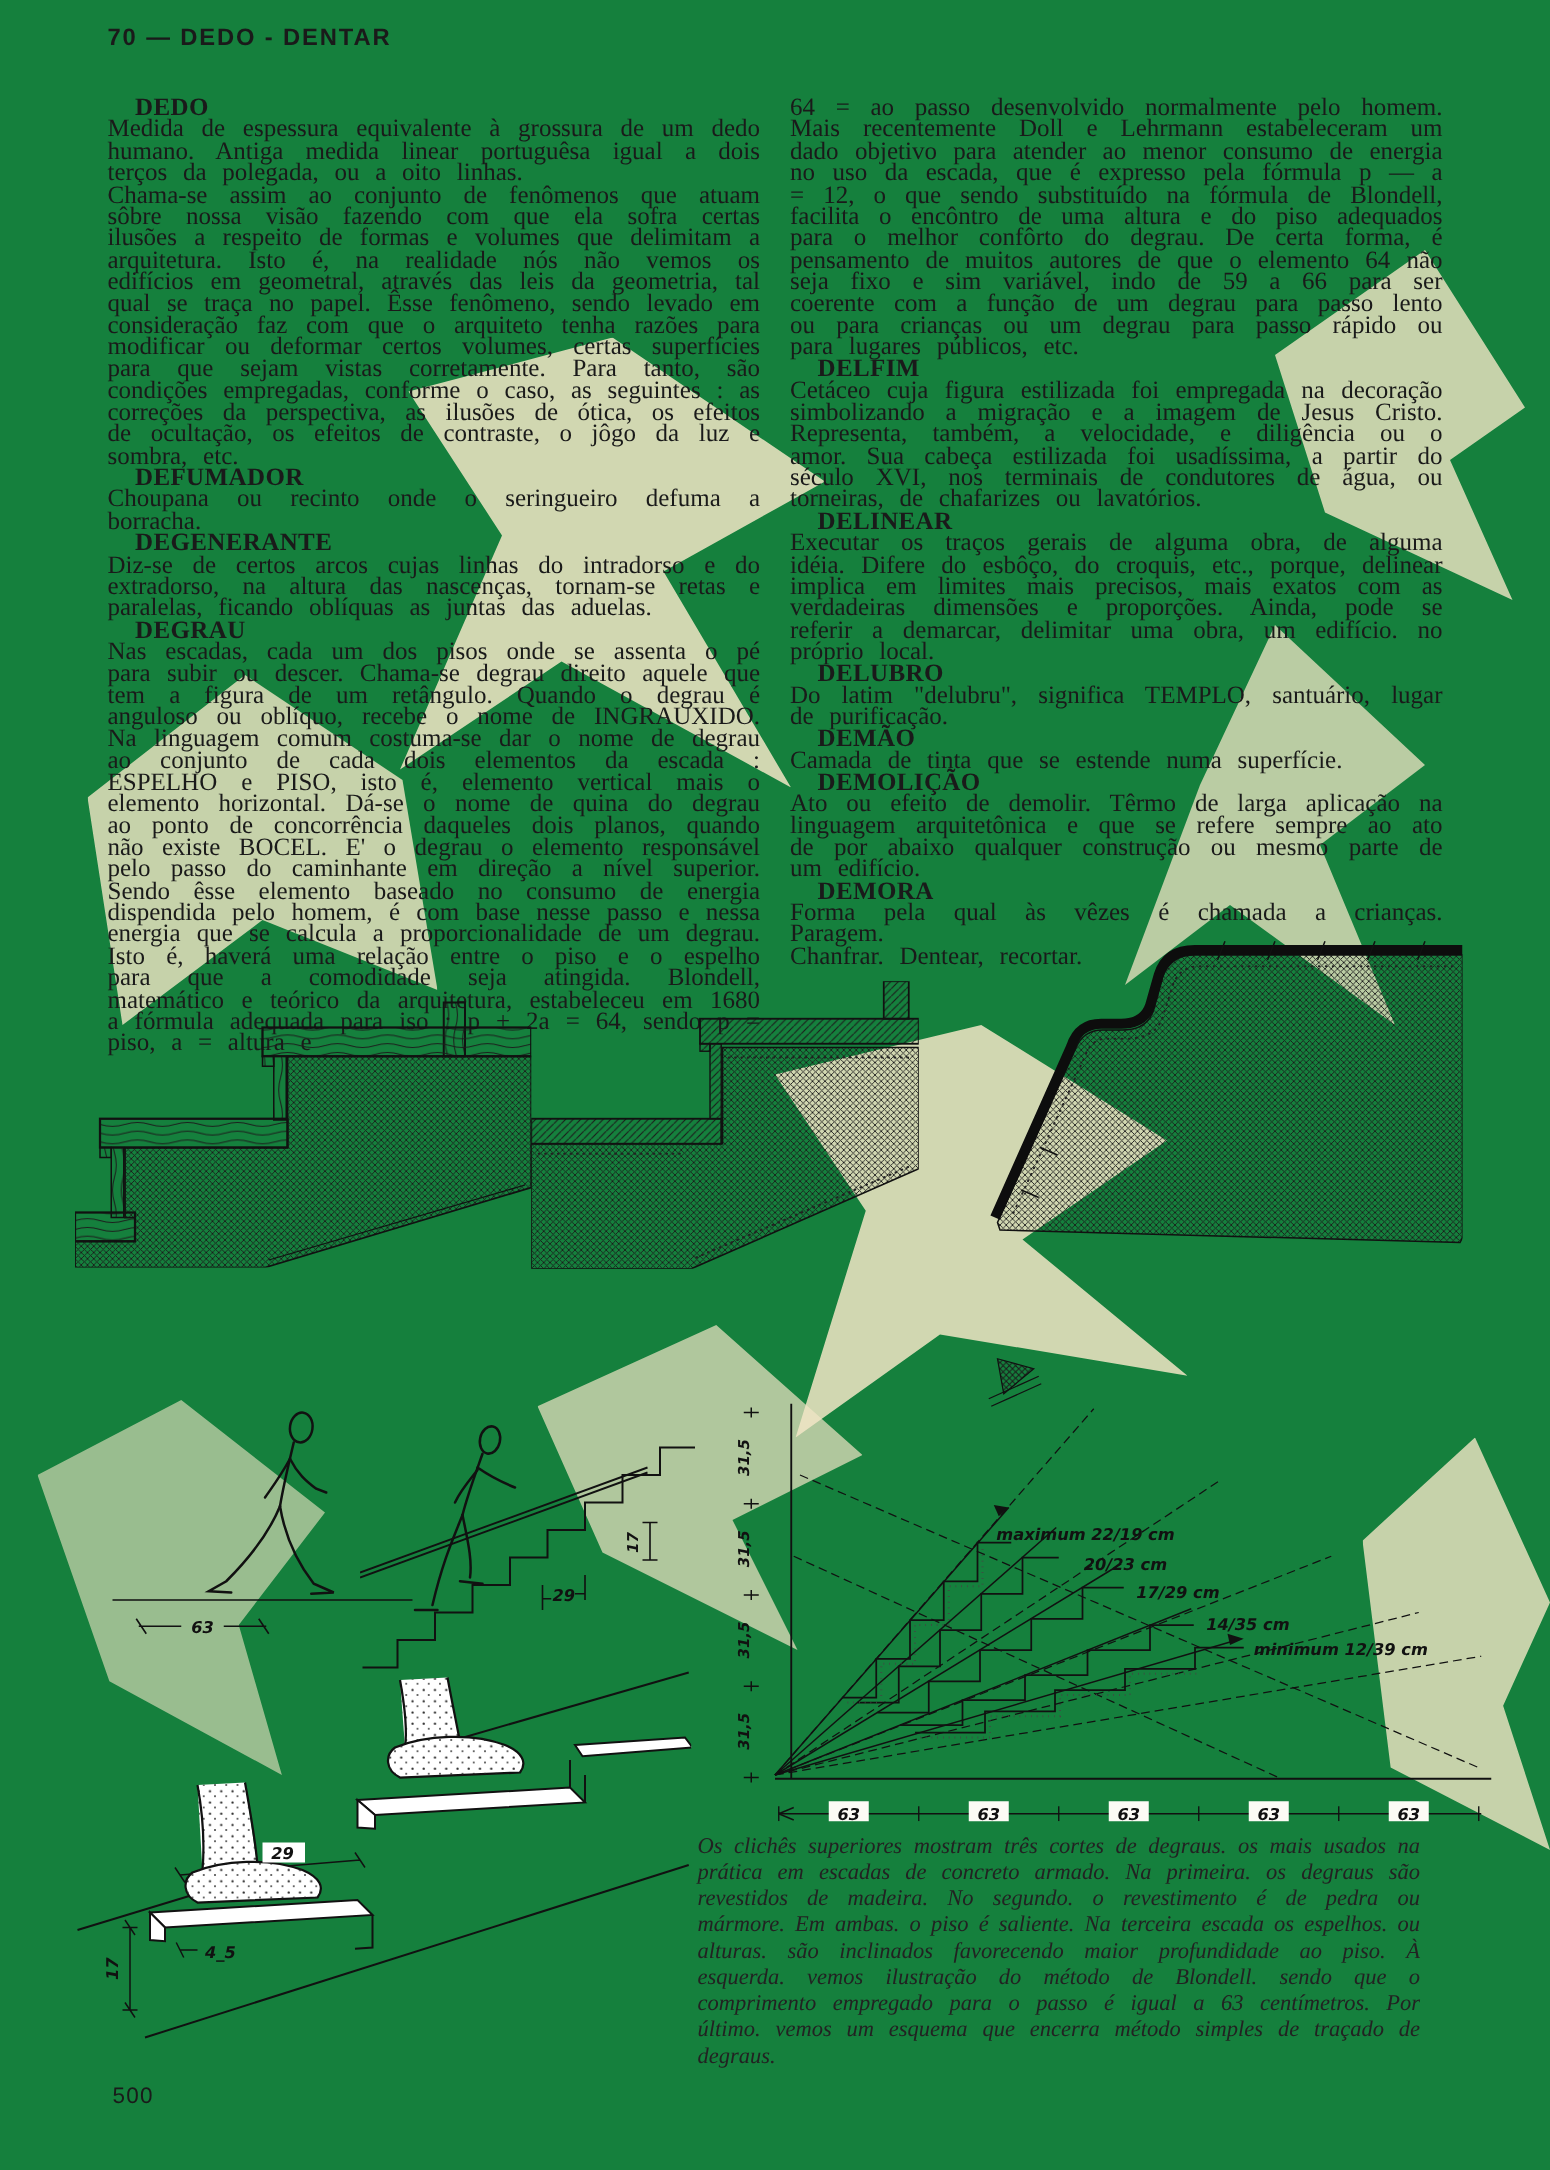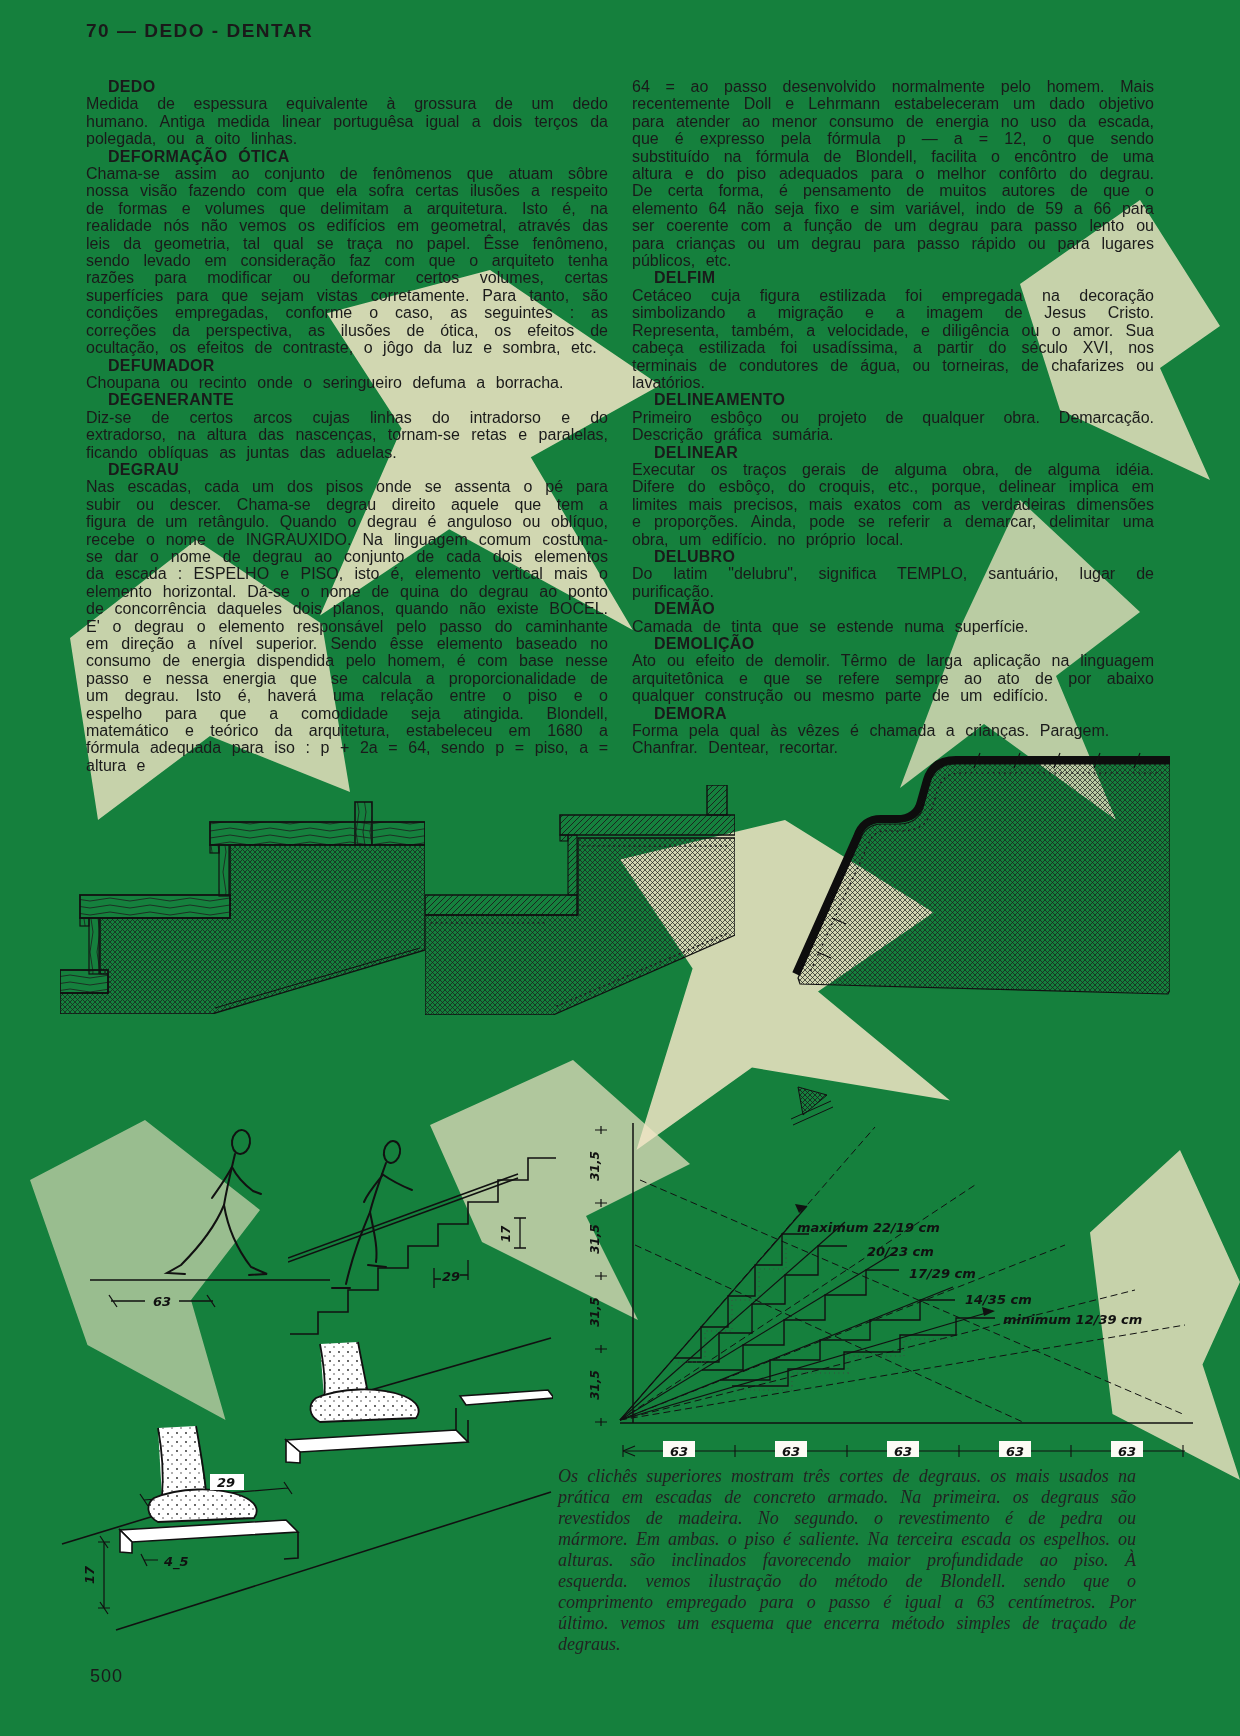--- a/index.html
+++ b/index.html
@@ -2,21 +2,21 @@
 <html><head>
 <meta charset="utf-8">
 <style>
   html,body{margin:0;padding:0;background:#888;}
   .page{position:relative;width:1240px;height:1736px;background:#15803d;overflow:hidden;
         font-family:"Liberation Sans",sans-serif;color:#1a1a1a;}
   .wm{position:absolute;background:#f2e6c6;z-index:0;}
   .header{position:absolute;left:86px;top:20px;font-size:19px;font-weight:700;
           letter-spacing:1.5px;z-index:1;}
   .cols{position:absolute;left:86px;top:78px;width:1068px;display:flex;gap:24px;z-index:1;}
-  .col{width:522px;font-size:16px;line-height:17.4px;text-align:justify;word-spacing:.38em;}
+  .col{width:522px;font-size:20px;line-height:17.4px;text-align:justify;word-spacing:.38em;font-family:Liberation Serif, serif;}
   .eh{font-weight:700;padding-left:22px;letter-spacing:.3px;}
   .eh:empty{display:none;}
   .fig{position:absolute;z-index:1;}
   .caption{position:absolute;left:558px;top:1466px;width:578px;z-index:1;
            font-family:"Liberation Serif",serif;font-style:italic;font-size:18px;
            line-height:21px;text-align:justify;word-spacing:.18em;color:#222;}
   .pagenum{position:absolute;left:90px;top:1666px;font-size:18px;letter-spacing:1px;z-index:1;text-align:right;}
   .hand{font-family:"DejaVu Sans",sans-serif;font-style:italic;font-weight:bold;
         font-size:13px;fill:#111;}
   .hand-sm{font-family:"DejaVu Sans",sans-serif;font-style:italic;font-weight:bold;
@@ -38,21 +38,20 @@
 
   <div class="header">70 — DEDO - DENTAR</div>
 
   <div class="cols">
     <div class="col">
       <div class="entry">
         <div class="eh">DEDO</div>
         <div class="eb">Medida de espessura equivalente à grossura de um dedo humano. Antiga medida linear portuguêsa igual a dois terços da polegada, ou a oito linhas.</div>
       </div>
       <div class="entry">
-        <div class="eh">DEFORMAÇÃO ÓTICA</div>
         <div class="eb">Chama-se assim ao conjunto de fenômenos que atuam sôbre nossa visão fazendo com que ela sofra certas ilusões a respeito de formas e volumes que delimitam a arquitetura. Isto é, na realidade nós não vemos os edifícios em geometral, através das leis da geometria, tal qual se traça no papel. Êsse fenômeno, sendo levado em consideração faz com que o arquiteto tenha razões para modificar ou deformar certos volumes, certas superfícies para que sejam vistas corretamente. Para tanto, são condições empregadas, conforme o caso, as seguintes : as correções da perspectiva, as ilusões de ótica, os efeitos de ocultação, os efeitos de contraste, o jôgo da luz e sombra, etc.</div>
       </div>
       <div class="entry">
         <div class="eh">DEFUMADOR</div>
         <div class="eb">Choupana ou recinto onde o seringueiro defuma a borracha.</div>
       </div>
       <div class="entry">
         <div class="eh">DEGENERANTE</div>
         <div class="eb">Diz-se de certos arcos cujas linhas do intradorso e do extradorso, na altura das nascenças, tornam-se retas e paralelas, ficando oblíquas as juntas das aduelas.</div>
       </div>
@@ -62,24 +61,20 @@
       </div>
     </div>
     <div class="col">
       <div class="entry">
 
         <div class="eb">64 = ao passo desenvolvido normalmente pelo homem. Mais recentemente Doll e Lehrmann estabeleceram um dado objetivo para atender ao menor consumo de energia no uso da escada, que é expresso pela fórmula p — a = 12, o que sendo substituído na fórmula de Blondell, facilita o encôntro de uma altura e do piso adequados para o melhor confôrto do degrau. De certa forma, é pensamento de muitos autores de que o elemento 64 não seja fixo e sim variável, indo de 59 a 66 para ser coerente com a função de um degrau para passo lento ou para crianças ou um degrau para passo rápido ou para lugares públicos, etc.</div>
       </div>
       <div class="entry">
         <div class="eh">DELFIM</div>
         <div class="eb">Cetáceo cuja figura estilizada foi empregada na decoração simbolizando a migração e a imagem de Jesus Cristo. Representa, também, a velocidade, e diligência ou o amor. Sua cabeça estilizada foi usadíssima, a partir do século XVI, nos terminais de condutores de água, ou torneiras, de chafarizes ou lavatórios.</div>
-      </div>
-      <div class="entry">
-        <div class="eh">DELINEAMENTO</div>
-        <div class="eb">Primeiro esbôço ou projeto de qualquer obra. Demarcação. Descrição gráfica sumária.</div>
       </div>
       <div class="entry">
         <div class="eh">DELINEAR</div>
         <div class="eb">Executar os traços gerais de alguma obra, de alguma idéia. Difere do esbôço, do croquis, etc., porque, delinear implica em limites mais precisos, mais exatos com as verdadeiras dimensões e proporções. Ainda, pode se referir a demarcar, delimitar uma obra, um edifício. no próprio local.</div>
       </div>
       <div class="entry">
         <div class="eh">DELUBRO</div>
         <div class="eb">Do latim "delubru", significa TEMPLO, santuário, lugar de purificação.</div>
       </div>
       <div class="entry">

